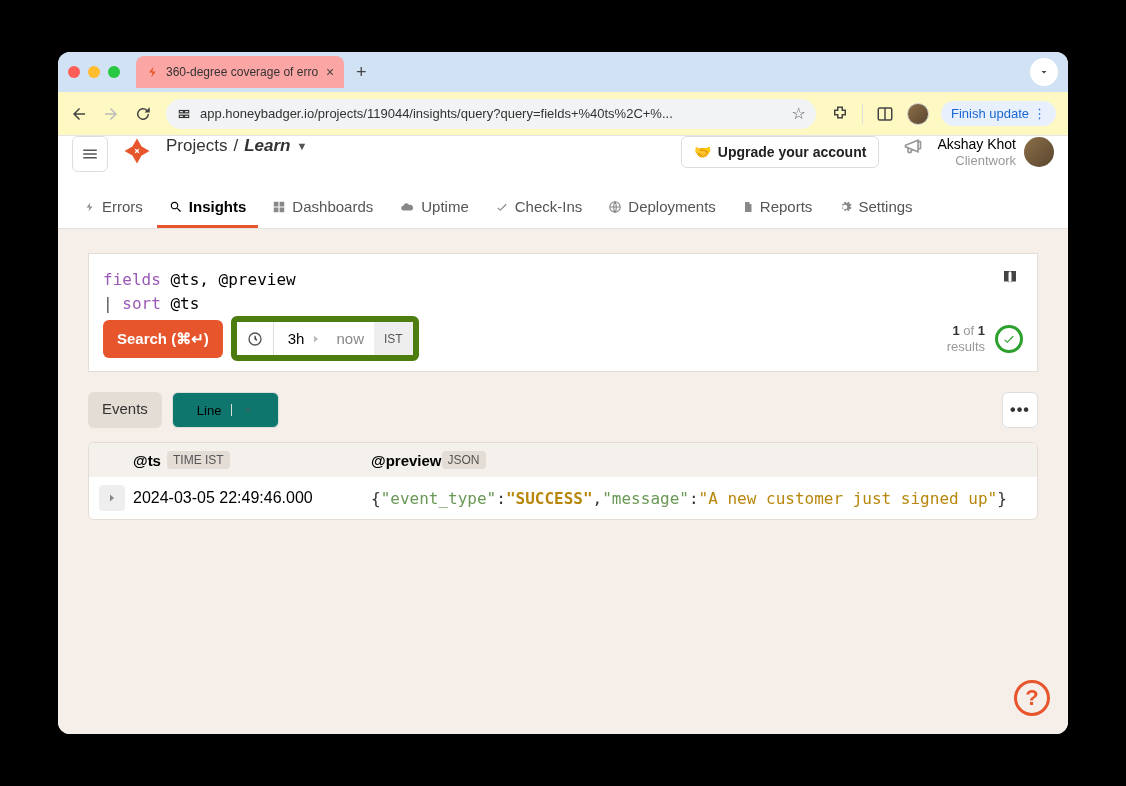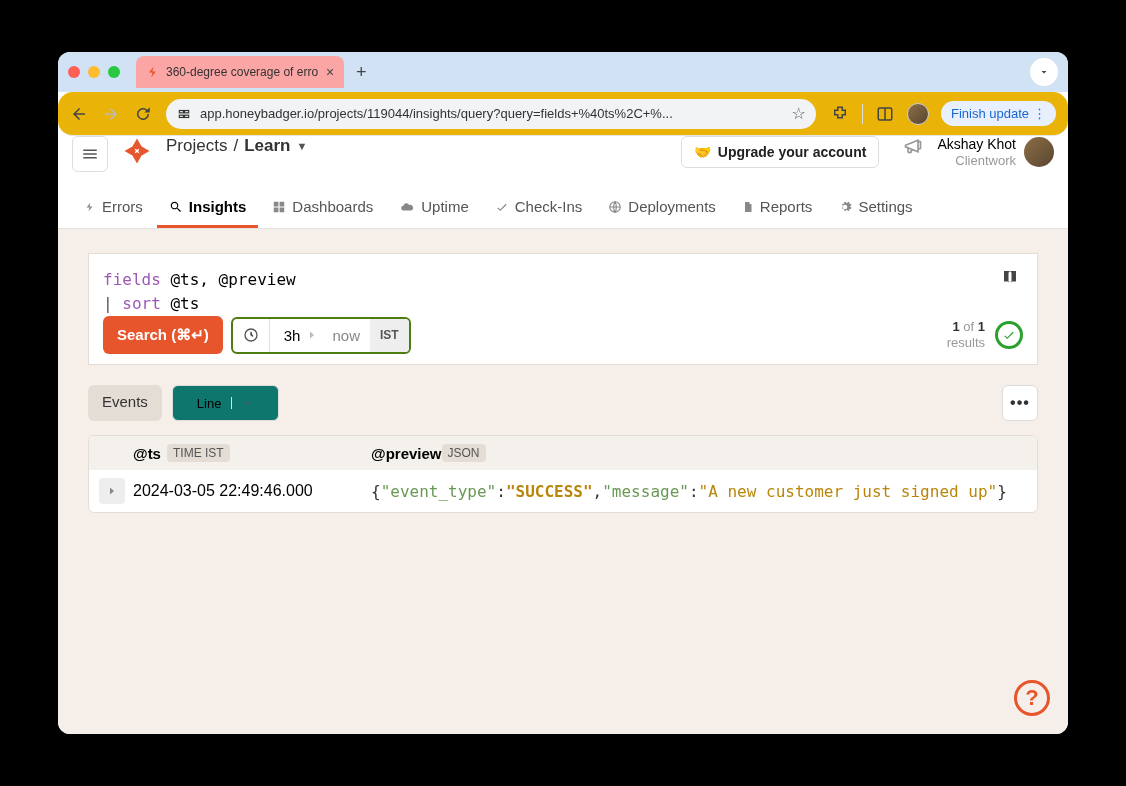--- a/index.html
+++ b/index.html
@@ -63,27 +63,26 @@
       width: 28px; height: 28px;
       background: #fff;
       border-radius: 14px;
       display: flex; align-items: center; justify-content: center;
       color: #444;
       cursor: pointer;
     }
     
     .urlbar-row {
       height: 44px;
-      background: #eab308;
+      background: #fef9c3;
       border-bottom: 1px solid #e5e5e5;
       display: flex;
       align-items: center;
       padding: 0 12px;
       gap: 14px;
-      border-radius: 15px;
     }
     .navbtn { width: 18px; height: 18px; color: #444; cursor: pointer; display: flex; align-items:center; justify-content:center; }
     .navbtn.disabled { color: #bbb; cursor: default; }
     .urlbar {
       flex: 1;
       background: #f1f3f4;
       border-radius: 16px;
       height: 30px;
       display: flex;
       align-items: center;
@@ -139,21 +138,21 @@
       display: flex; align-items: center; justify-content: center;
       cursor: pointer;
       color: #555;
     }
     .hb-logo { color: #e7552c; }
     .breadcrumb {
       font-size: 17px;
       color: #333;
       display: flex; align-items: center; gap: 6px;
     }
-    .breadcrumb .project-name { font-weight: 700; }
+    .breadcrumb .project-name { font-weight: 700; font-style: italic; }
     .caret-down { font-size: 11px; color: #555; }
     .upgrade-btn {
       margin-left: auto;
       border: 1px solid #ddd;
       border-radius: 6px;
       padding: 7px 12px;
       font-size: 14px;
       font-weight: 700;
       color: #222;
       cursor: pointer;
@@ -228,35 +227,35 @@
       border-radius: 6px;
       padding: 10px 14px;
       font-size: 15px;
       font-weight: 600;
       cursor: pointer;
       display: flex; align-items: center; gap: 4px;
     }
     .time-group {
       display: flex;
       align-items: stretch;
-      border: 2px solid #4d7c0f;
+      border: 6px solid #4d7c0f;
       border-radius: 6px;
       overflow: hidden;
       font-size: 15px;
       background: #fff;
     }
     .time-group > * {
       padding: 8px 10px;
       border-right: 1px solid #ddd;
       display: flex; align-items: center;
     }
     .time-group > *:last-child { border-right: none; }
     .time-group .clock-icon { color: #555; cursor: pointer; }
     .time-group .arrow { color: #bbb; padding: 8px 4px; border: none; }
-    .time-group .tz { background: #eee; font-weight: 700; font-size: 12px; padding: 8px 10px; color: #555; }
+    .time-group .tz { background: #eee; font-weight: 400; font-size: 12px; padding: 8px 10px; color: #555; }
     .time-group .now-txt { color: #888; border:none; }
     .time-group .from-txt { border:none; padding-right: 2px; padding-left: 14px;}
     .results-info {
       margin-left: auto;
       text-align: right;
       font-size: 13px;
       color: #999;
       line-height: 1.2;
       display: flex;
       align-items: center;

